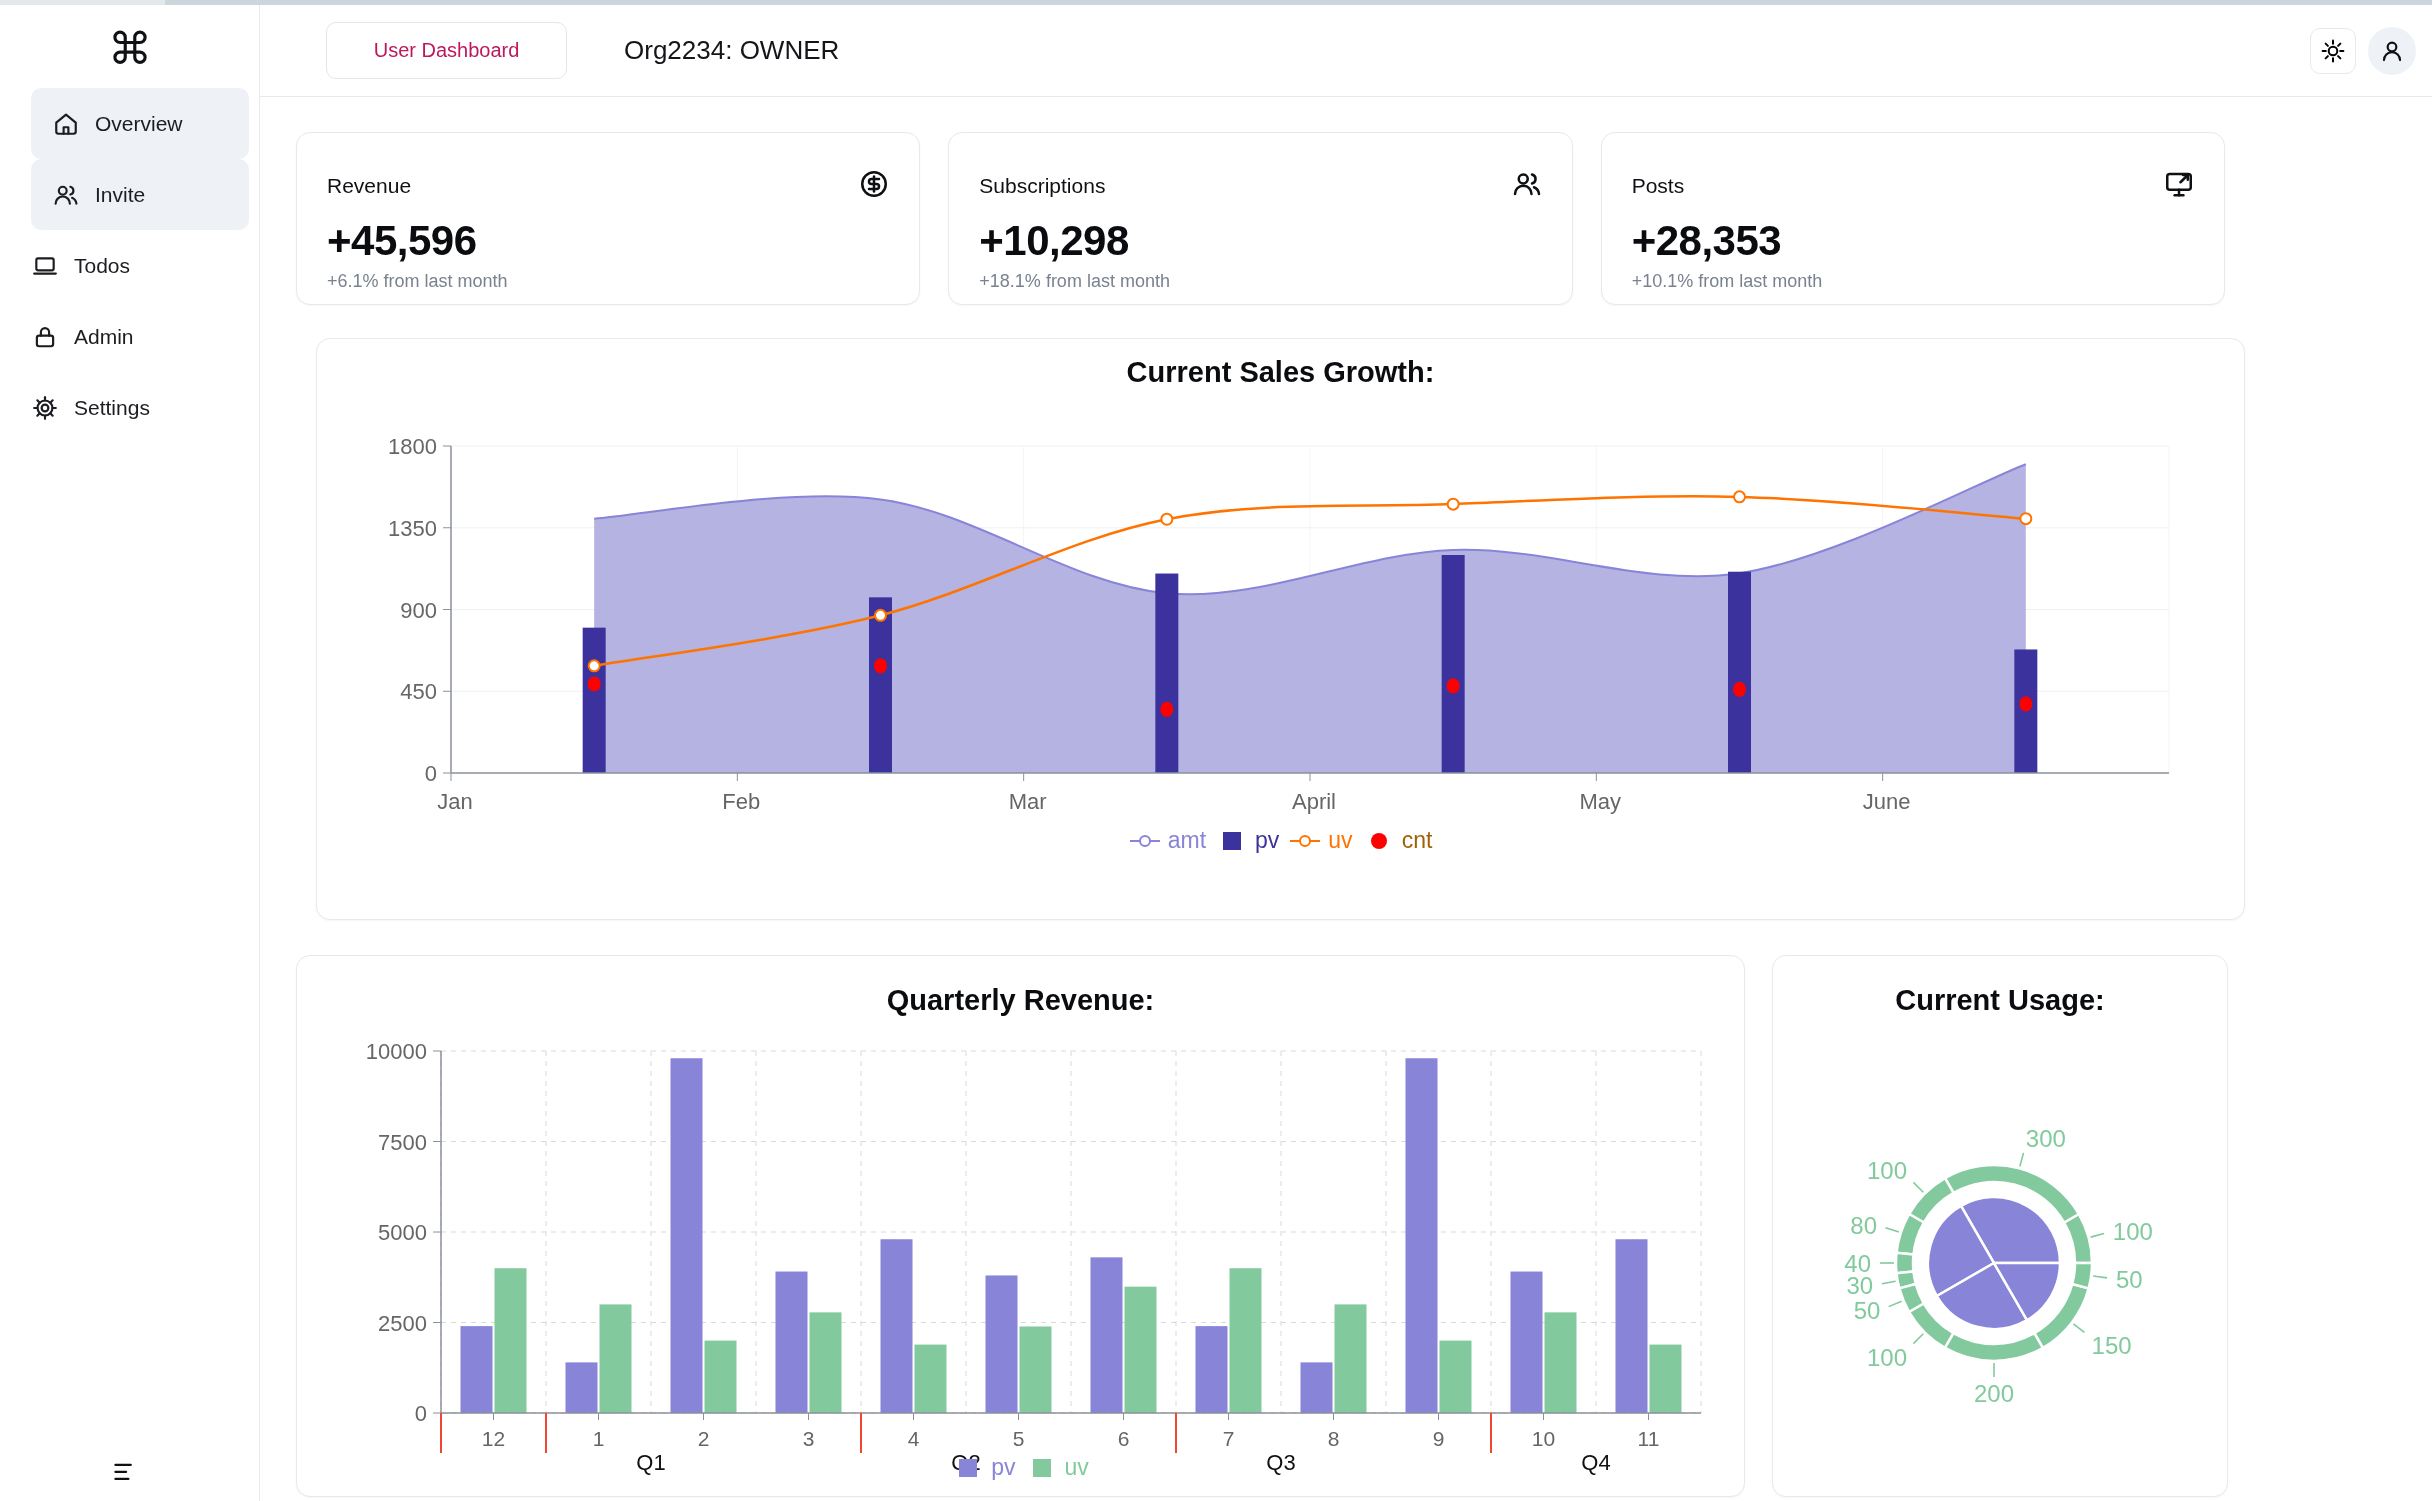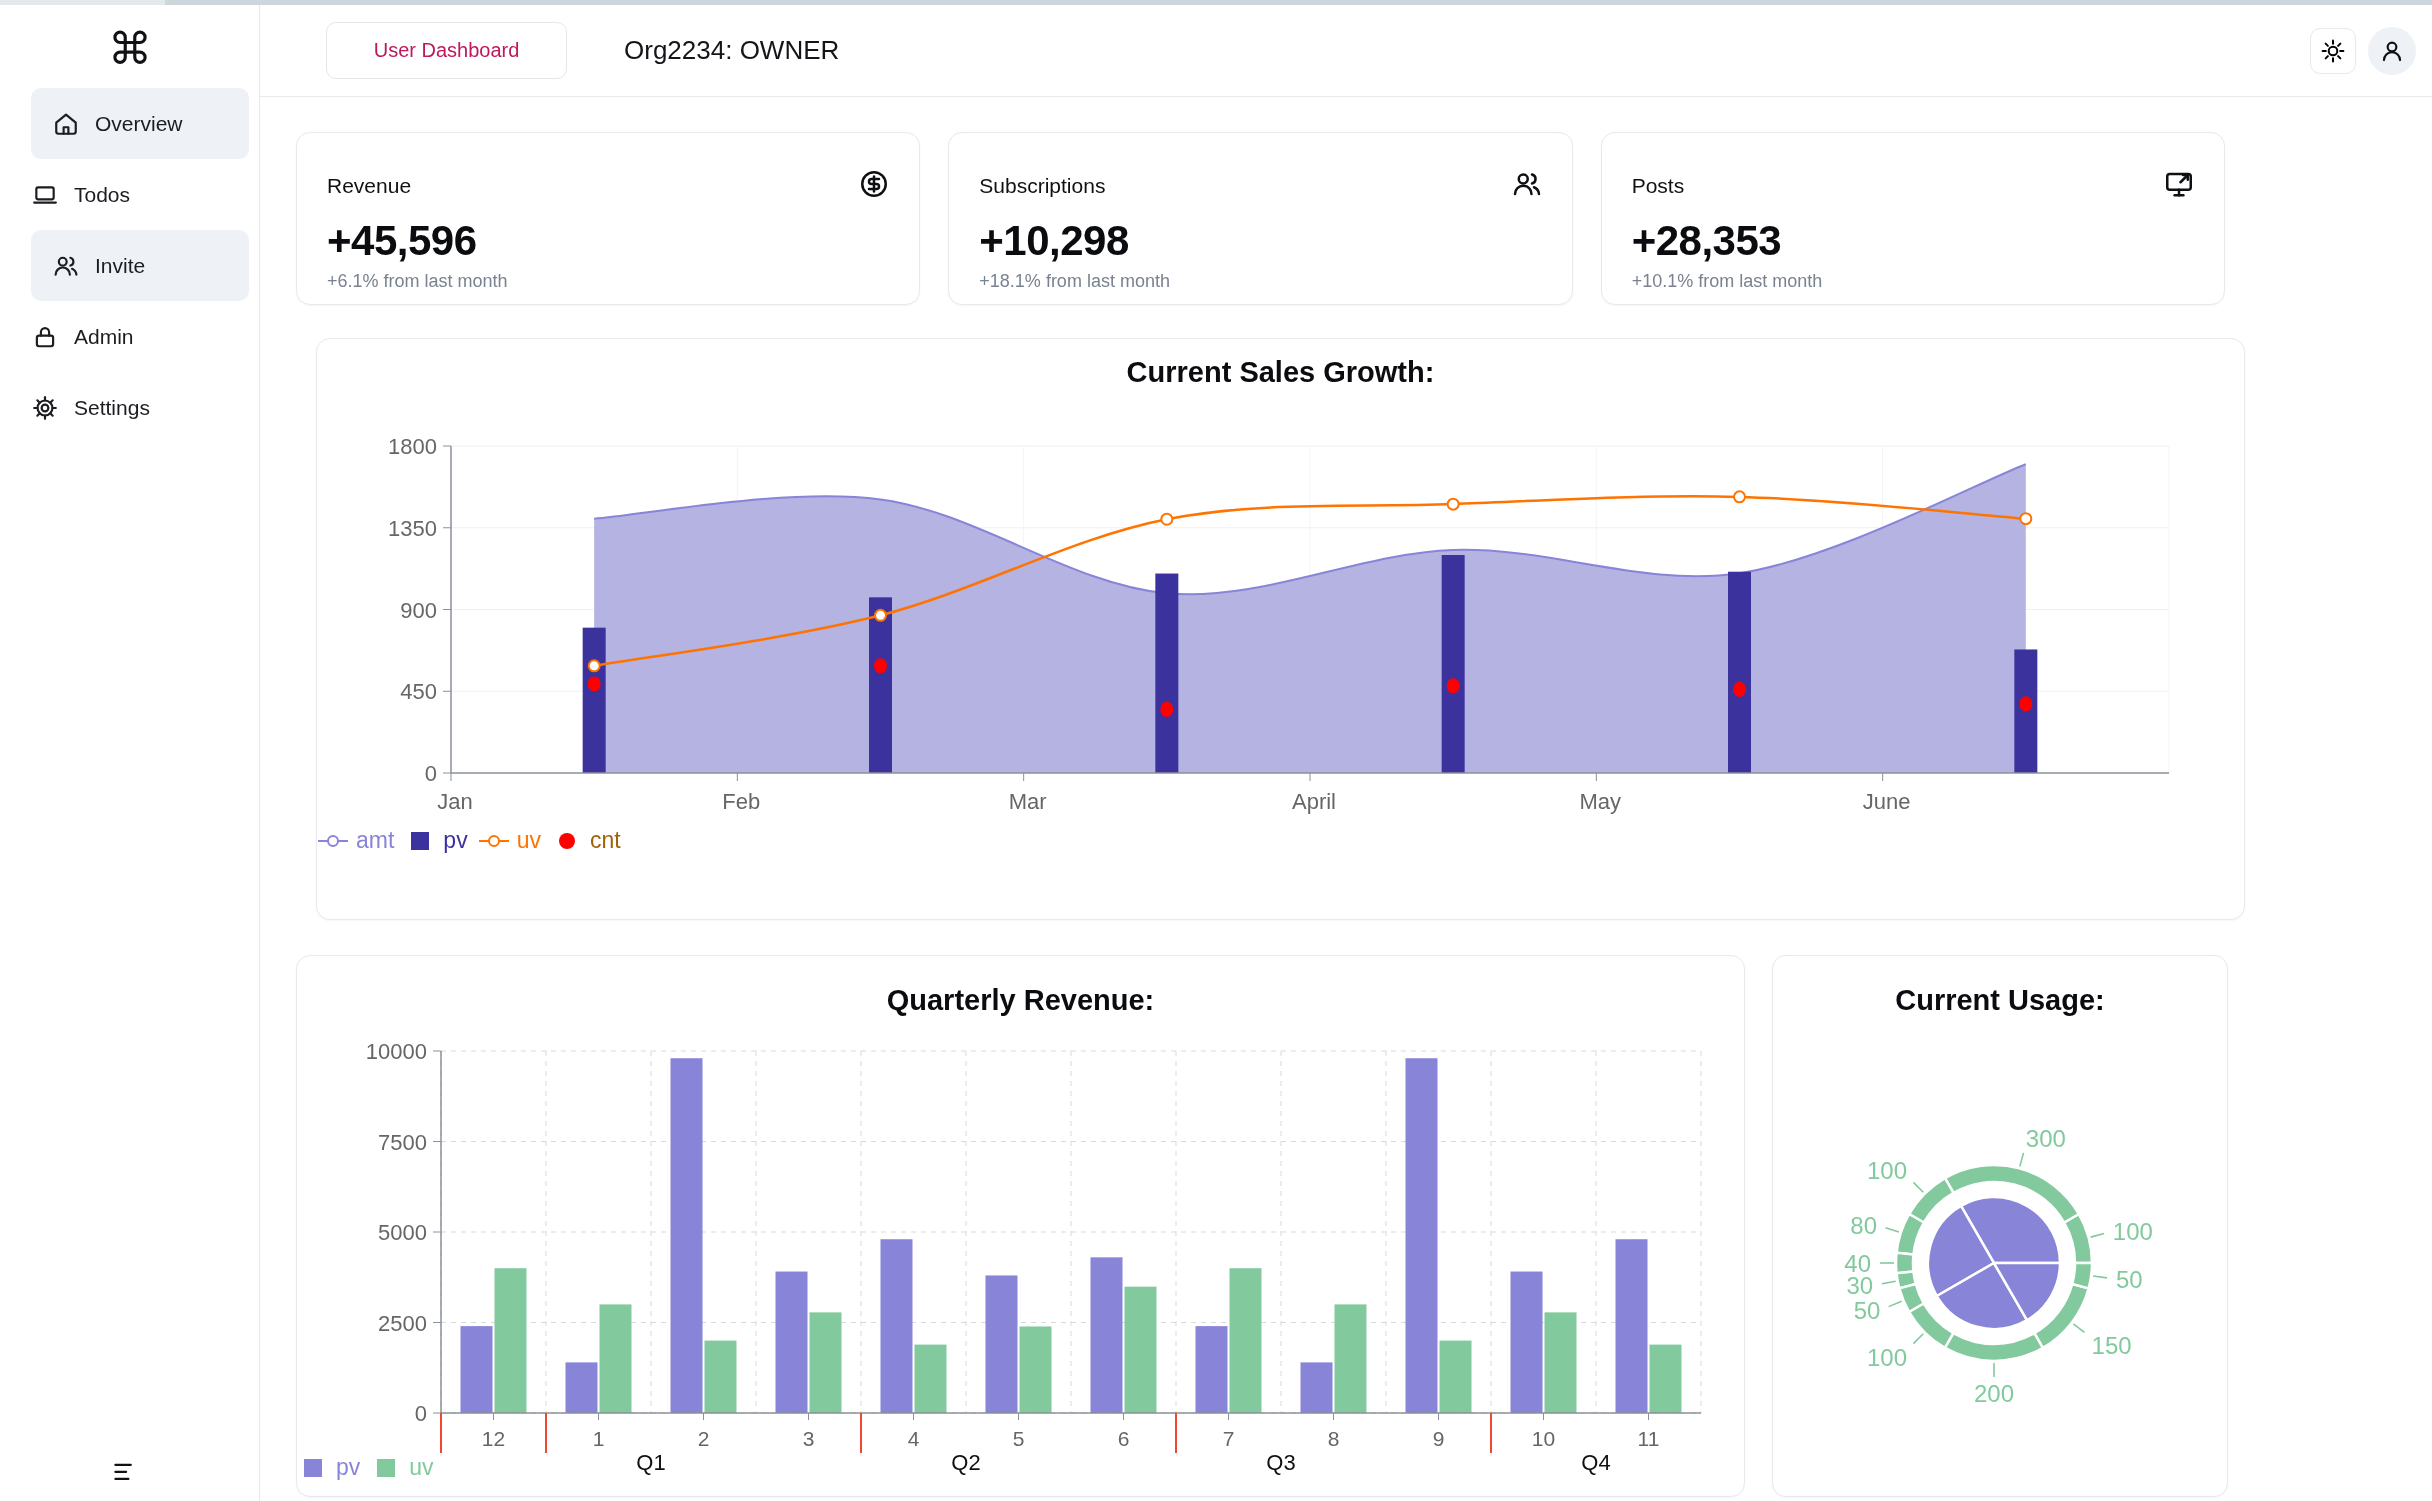--- a/index.html
+++ b/index.html
@@ -50,21 +50,21 @@
   .q-card{position:absolute;left:36px;top:858px;width:1449px;height:542px;}
   .u-card{position:absolute;left:1512px;top:858px;width:456px;height:542px;}
   .chart-title{text-align:center;font-size:29px;font-weight:700;color:#0b0c10;margin:0;position:absolute;left:0;right:0;}
   .sales-card .chart-title{top:17px;}
   .q-card .chart-title{top:28px;}
   .u-card .chart-title{top:28px;}
   .sales-card svg.plot{position:absolute;left:0;top:60px;}
   .q-card svg.plot{position:absolute;left:0;top:55px;}
   .u-card svg.plot{position:absolute;left:0;top:0;}
 
-  .legend-row{position:absolute;left:0;right:0;display:flex;justify-content:flex-start;align-items:center;gap:10px;}
+  .legend-row{position:absolute;left:0;right:0;display:flex;justify-content:center;align-items:center;gap:10px;}
   .sales-card .legend-row{top:488px;}
   .q-card .legend-row{top:498px;}
   .legend-item{display:flex;align-items:center;gap:7px;font-size:23px;}
   .legend-item svg{display:block;}
 </style>
 </head>
 <body>
 
 <div class="topstrip">
     <div class="seg"></div>
@@ -75,39 +75,39 @@
   <nav class="nav" id="nav">
       <div class="nav-item active">
         <span class="nav-ico">
           <svg viewBox="0 0 24 24" fill="none" stroke="currentColor" stroke-width="2" stroke-linecap="round" stroke-linejoin="round" width="26" height="26">
             <path d="M3 10.8 12 3.4l9 7.4V19a2 2 0 0 1-2 2H5a2 2 0 0 1-2-2z"></path>
             <path d="M9.8 21v-6h4.4v6"></path>
           </svg>
         </span>
         <span class="nav-label">Overview</span>
       </div>
-      <div class="nav-item">
-        <span class="nav-ico">
-          <svg viewBox="0 0 24 24" fill="none" stroke="currentColor" stroke-width="2" stroke-linecap="round" stroke-linejoin="round" width="26" height="26">
-            <rect x="4" y="5" width="16" height="11" rx="1.6"></rect>
-            <path d="M2 19h20"></path>
-          </svg>
-        </span>
-        <span class="nav-label">Todos</span>
-      </div>
       <div class="nav-item active">
         <span class="nav-ico">
           <svg viewBox="0 0 24 24" fill="none" stroke="currentColor" stroke-width="2" stroke-linecap="round" stroke-linejoin="round" width="26" height="26">
             <circle cx="9" cy="8" r="3.6"></circle>
             <path d="M2.4 20a6.6 6.6 0 0 1 13.2 0"></path>
             <path d="M16 4.4a3.7 3.7 0 0 1 0 7.2"></path>
             <path d="M17.6 14.6a6.6 6.6 0 0 1 4 5.4"></path>
           </svg>
         </span>
         <span class="nav-label">Invite</span>
+      </div>
+      <div class="nav-item">
+        <span class="nav-ico">
+          <svg viewBox="0 0 24 24" fill="none" stroke="currentColor" stroke-width="2" stroke-linecap="round" stroke-linejoin="round" width="26" height="26">
+            <rect x="4" y="5" width="16" height="11" rx="1.6"></rect>
+            <path d="M2 19h20"></path>
+          </svg>
+        </span>
+        <span class="nav-label">Todos</span>
       </div>
       <div class="nav-item">
         <span class="nav-ico">
           <svg viewBox="0 0 24 24" fill="none" stroke="currentColor" stroke-width="2" stroke-linecap="round" stroke-linejoin="round" width="26" height="26">
             <rect x="4.5" y="10.8" width="15" height="9.7" rx="2"></rect>
             <path d="M8.2 10.8V7.6a3.8 3.8 0 0 1 7.6 0v3.2"></path>
           </svg>
         </span>
         <span class="nav-label">Admin</span>
       </div>

